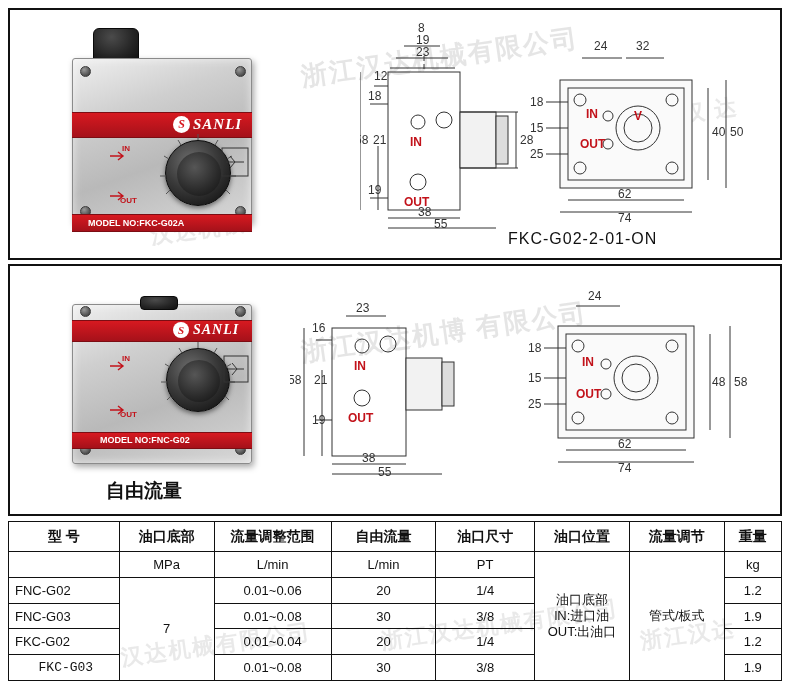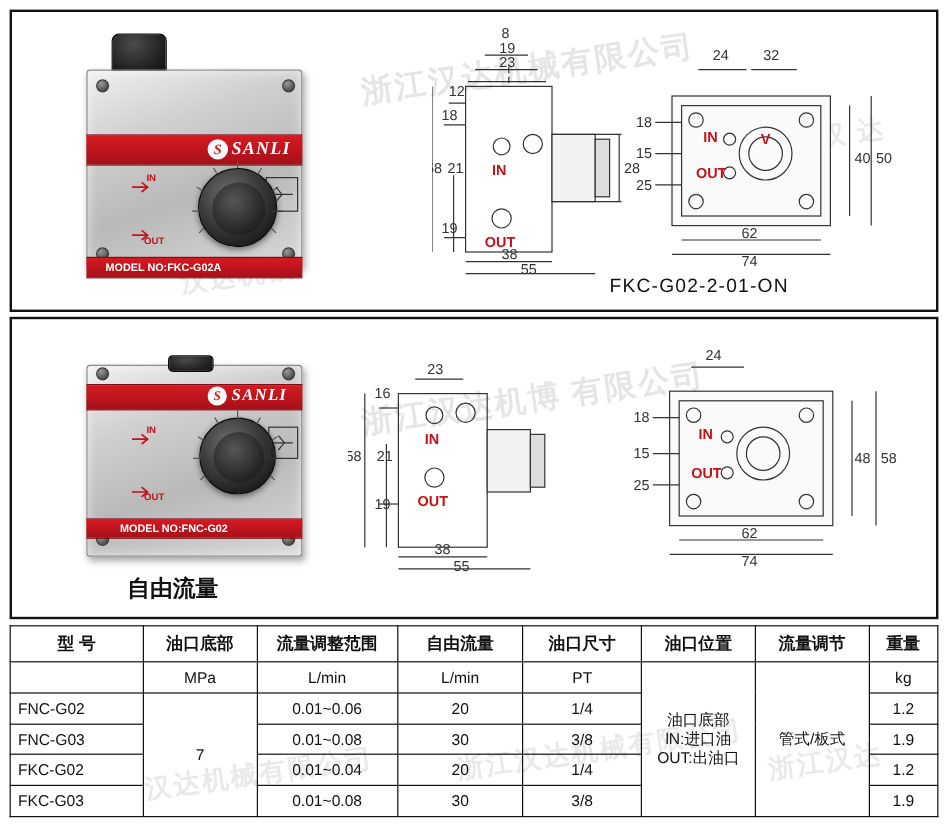--- a/index.html
+++ b/index.html
@@ -443,21 +443,21 @@
       <td>1.9</td>
     </tr>
     <tr>
       <td style="text-align:left; padding-left:6px;">FKC-G02</td>
       <td>0.01~0.04</td>
       <td>20</td>
       <td>1/4</td>
       <td>1.2</td>
     </tr>
     <tr>
-      <td style="text-align:left; padding-left:6px;">FKC-G03</td>
+      <td style="text-align:center; padding-left:6px;font-family:Liberation Mono, monospace;">FKC-G03</td>
       <td>0.01~0.08</td>
       <td>30</td>
       <td>3/8</td>
       <td>1.9</td>
     </tr>
   </tbody>
     </table>
 
 </div>
 

